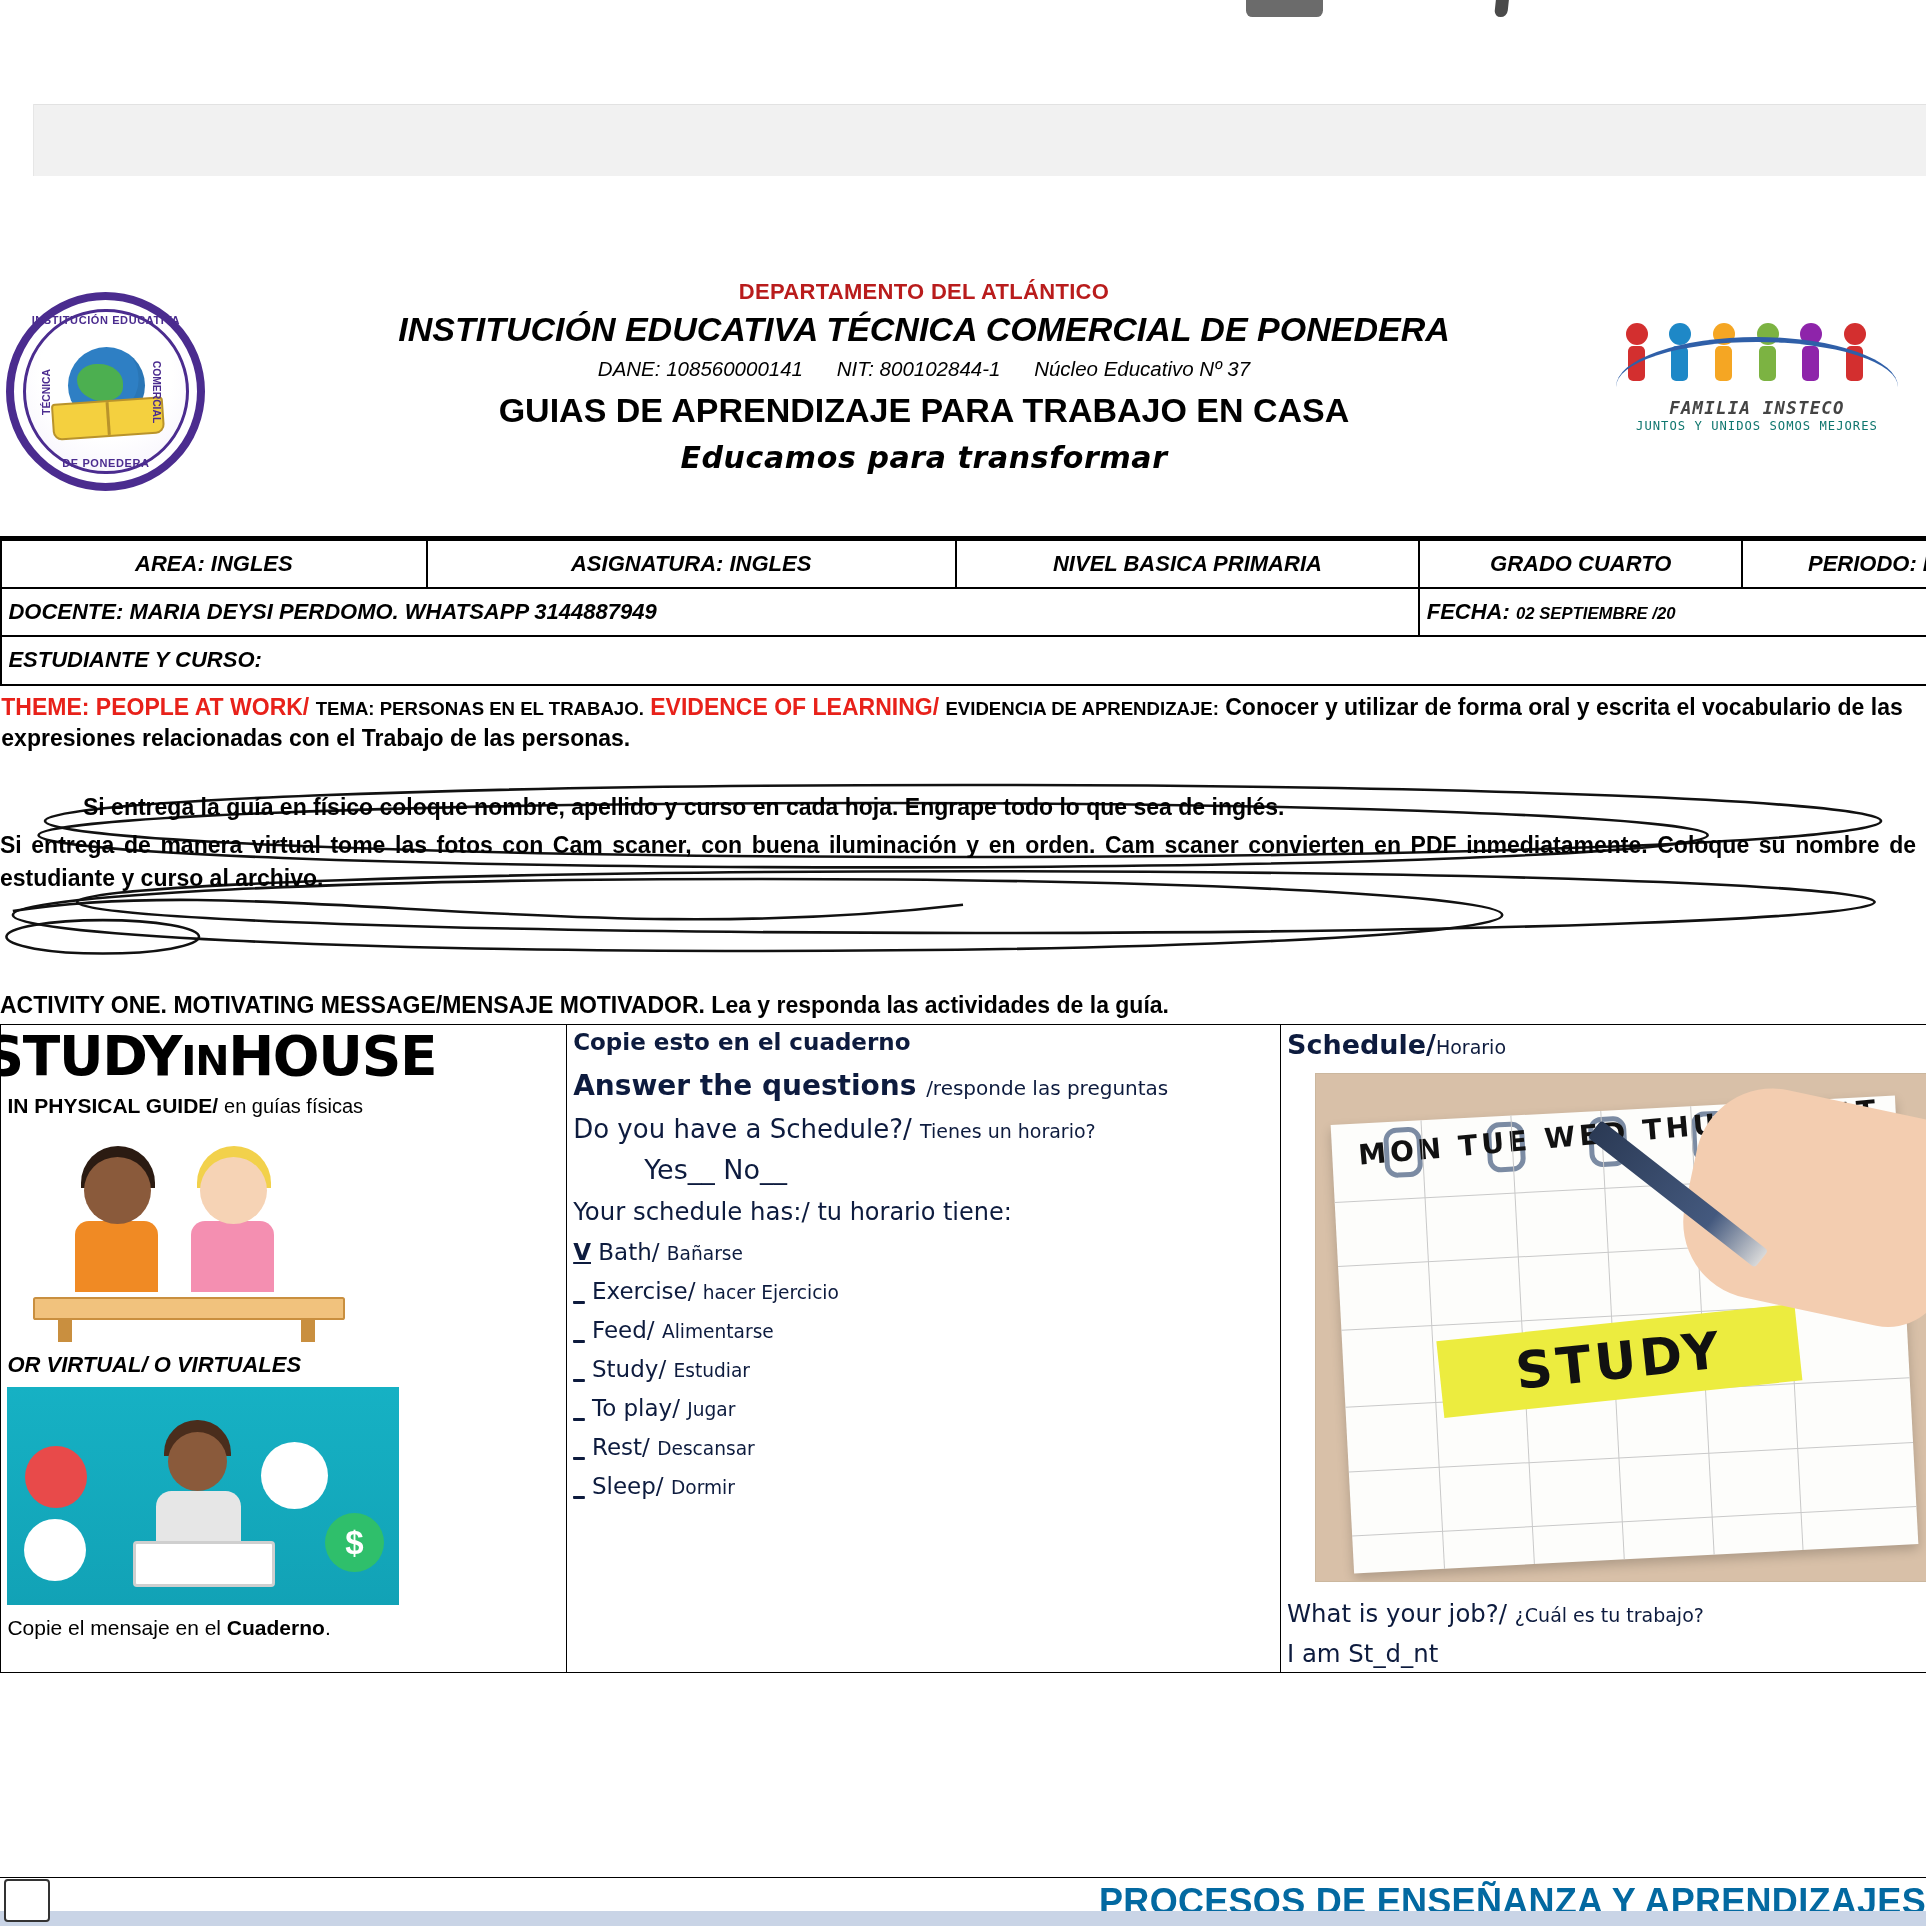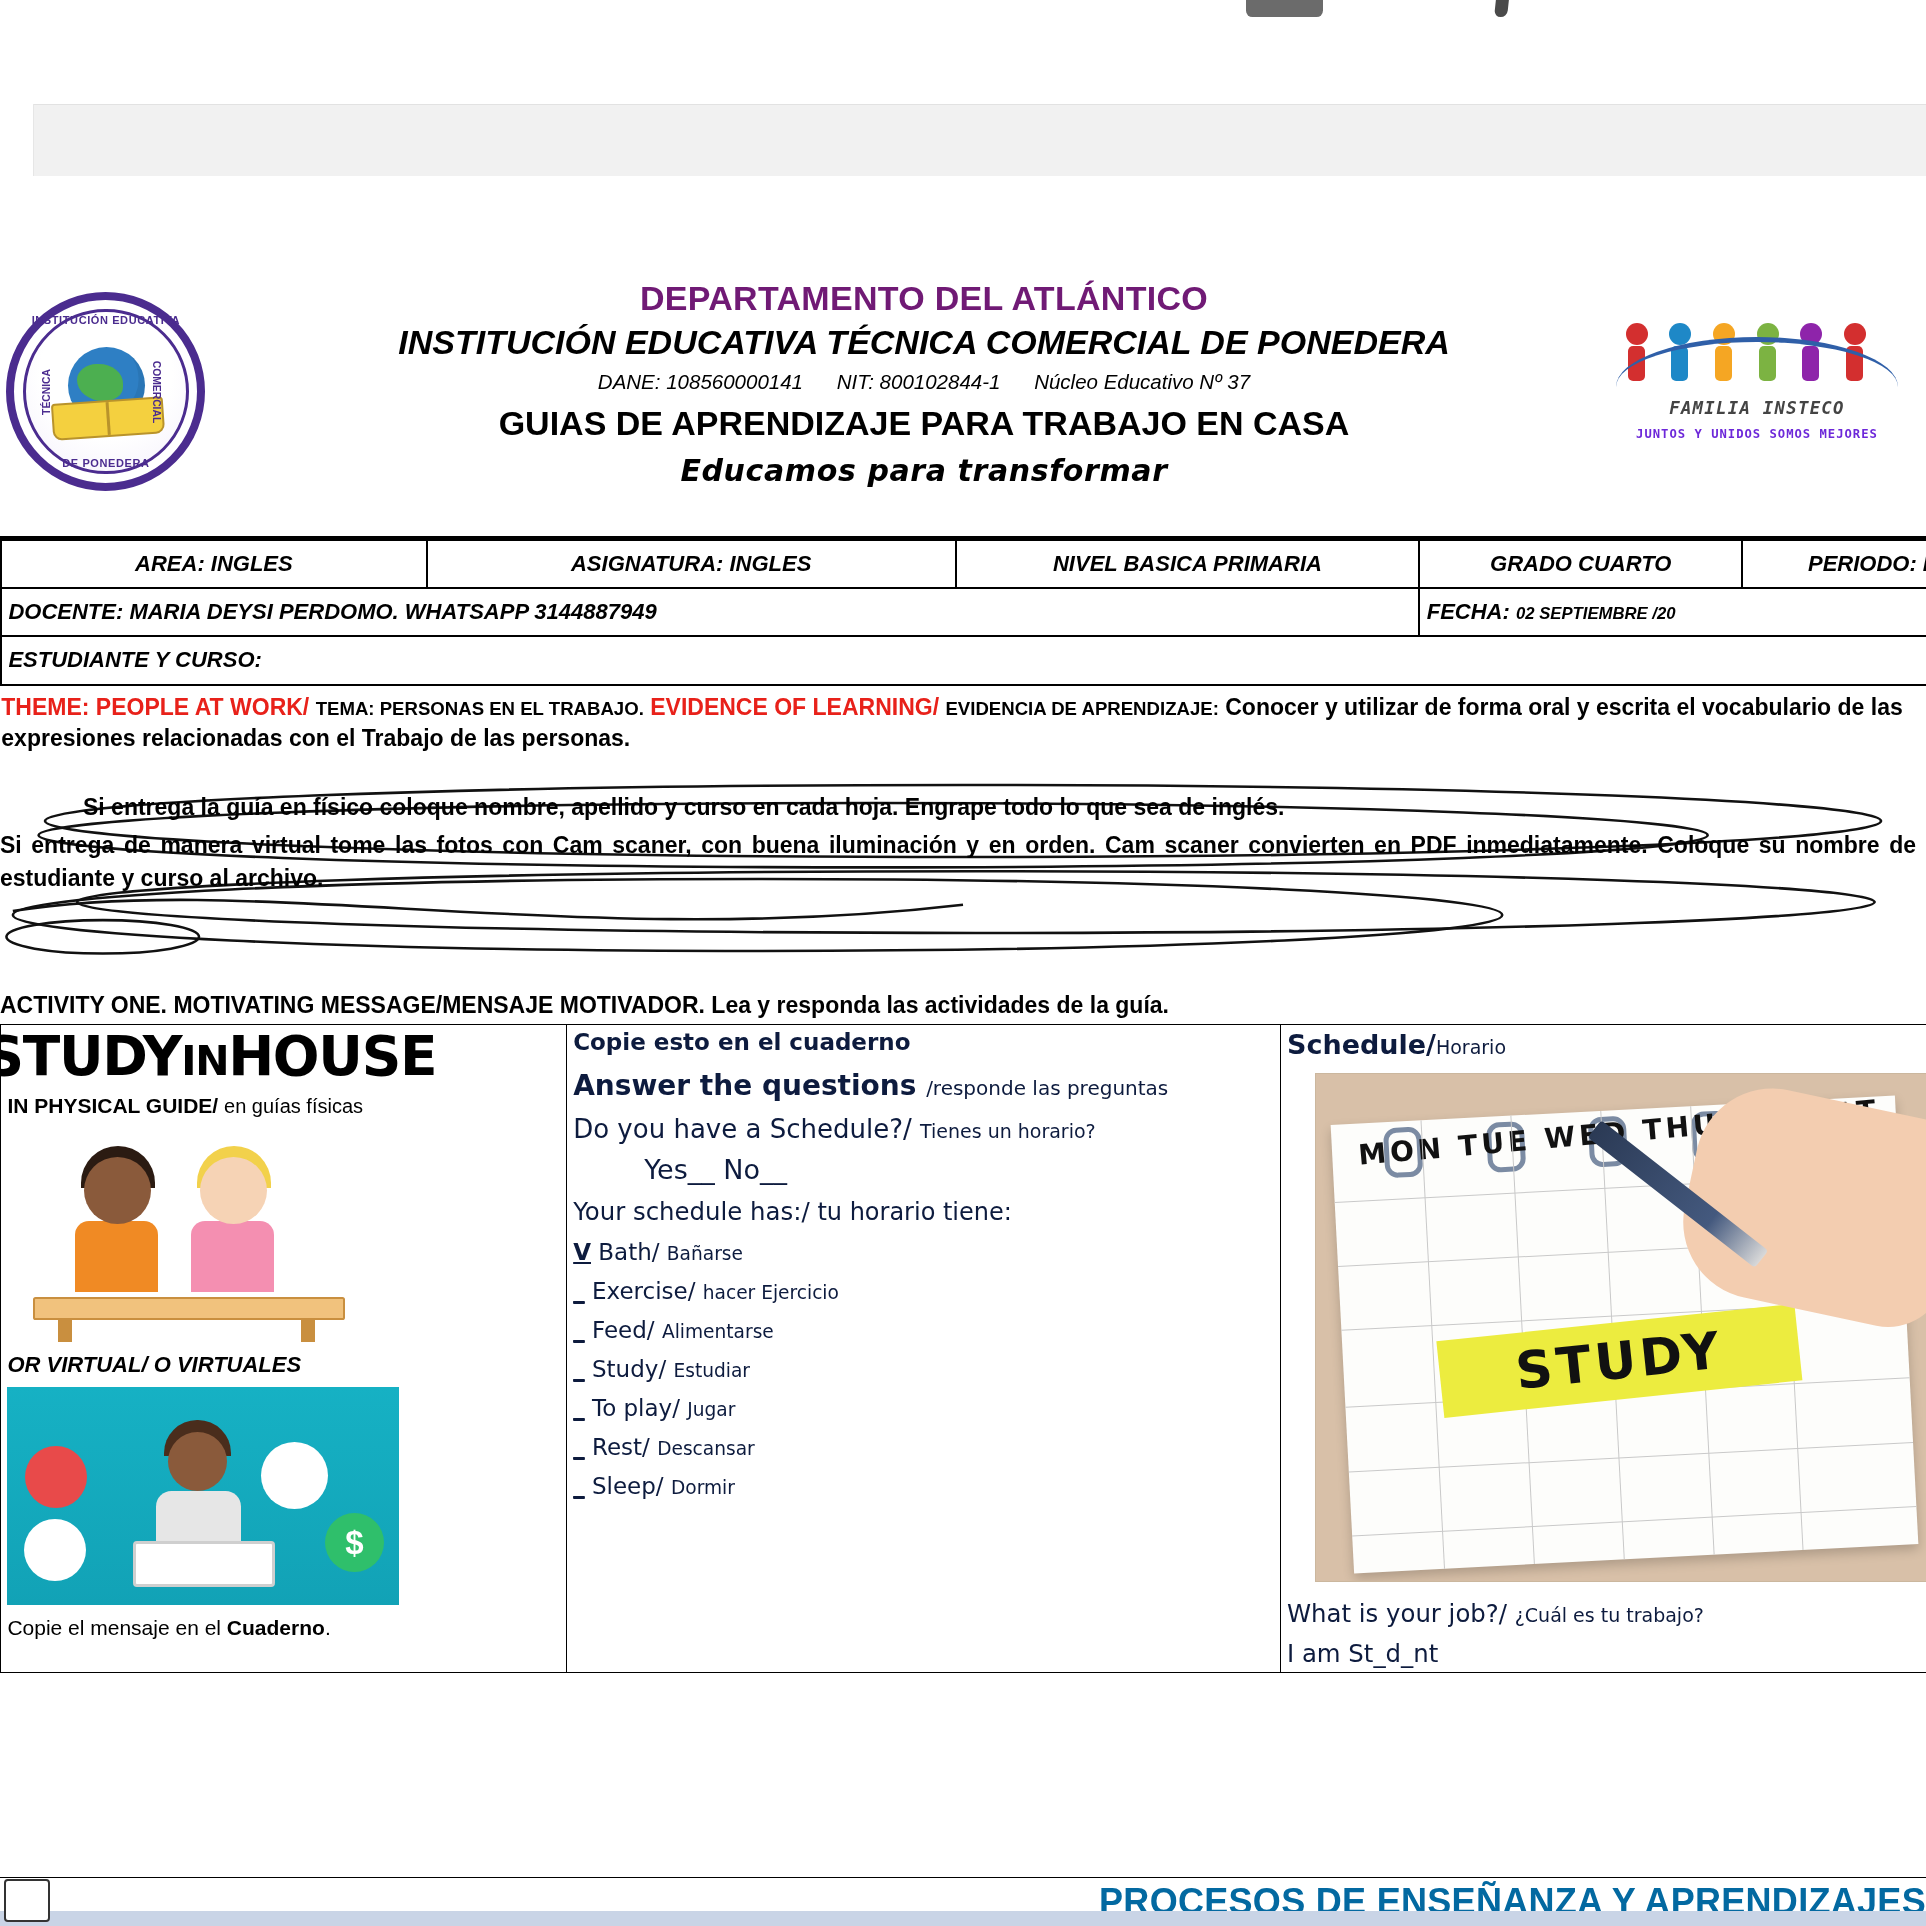--- a/index.html
+++ b/index.html
@@ -115,21 +115,21 @@
   .logo-left .txt-left { left: 18px; transform: translateY(-50%) rotate(-90deg);}
   .logo-left .txt-right { right: 18px; transform: translateY(-50%) rotate(90deg);}
 
   .header-center {
     position: absolute;
     left: 218px; top: 103px;
     width: 1412px;
     text-align: center;
   }
   .h-line1 {
-    font-size: 34px; font-weight: bold; letter-spacing: 0.3px; color: #701a75;
+    font-size: 22px; font-weight: bold; letter-spacing: 0.3px; color: #b91c1c;
   }
   .h-line2 {
     font-size: 34px; font-weight: bold; font-style: italic; color: #000;
     margin-top: 5.1px;
     white-space: nowrap;
   }
   .h-line3 {
     font-size: 20.5px; font-style: italic; font-weight: normal; color: #000;
     margin-top: 7.7px;
   }
@@ -170,23 +170,23 @@
     border-radius: 50% / 100% 100% 0 0;
   }
   .fam-title {
     font-family: "DejaVu Sans Mono", monospace;
     font-size: 17.3px; font-weight: bold; font-style: italic; color: #444;
     letter-spacing: 1.3px;
     margin-top: 2.6px;
   }
   .fam-sub {
     font-family: "DejaVu Sans Mono", monospace;
-    font-size: 12.2px; font-weight: bold; color: #6d28d9;
+    font-size: 12.2px; font-weight: normal; color: #0f766e;
     letter-spacing: 1px;
-    margin-top: 9px;
+    margin-top: 1px;
     white-space: nowrap;
   }
 
   
   table.info {
     width: 1926px;
     border-collapse: collapse;
     table-layout: fixed;
   }
   table.info td {

